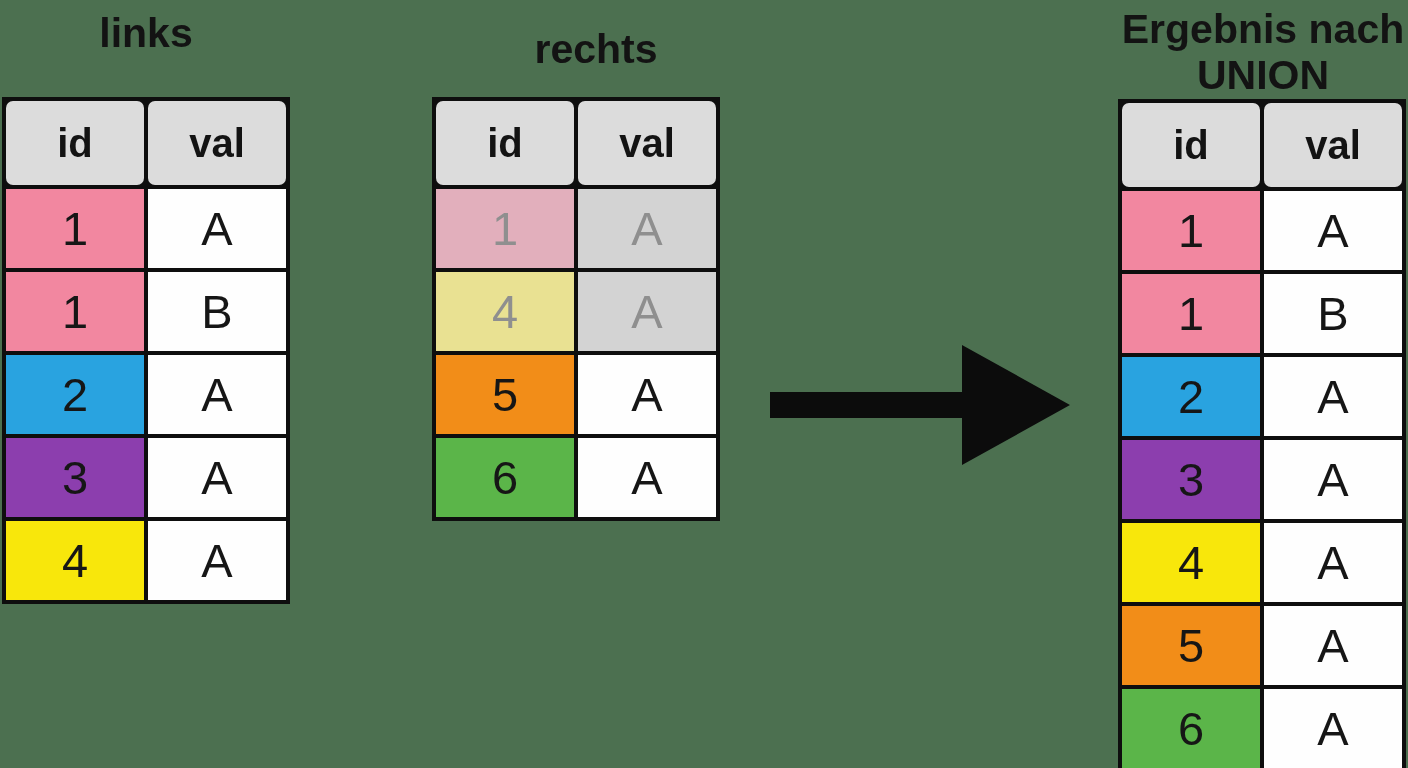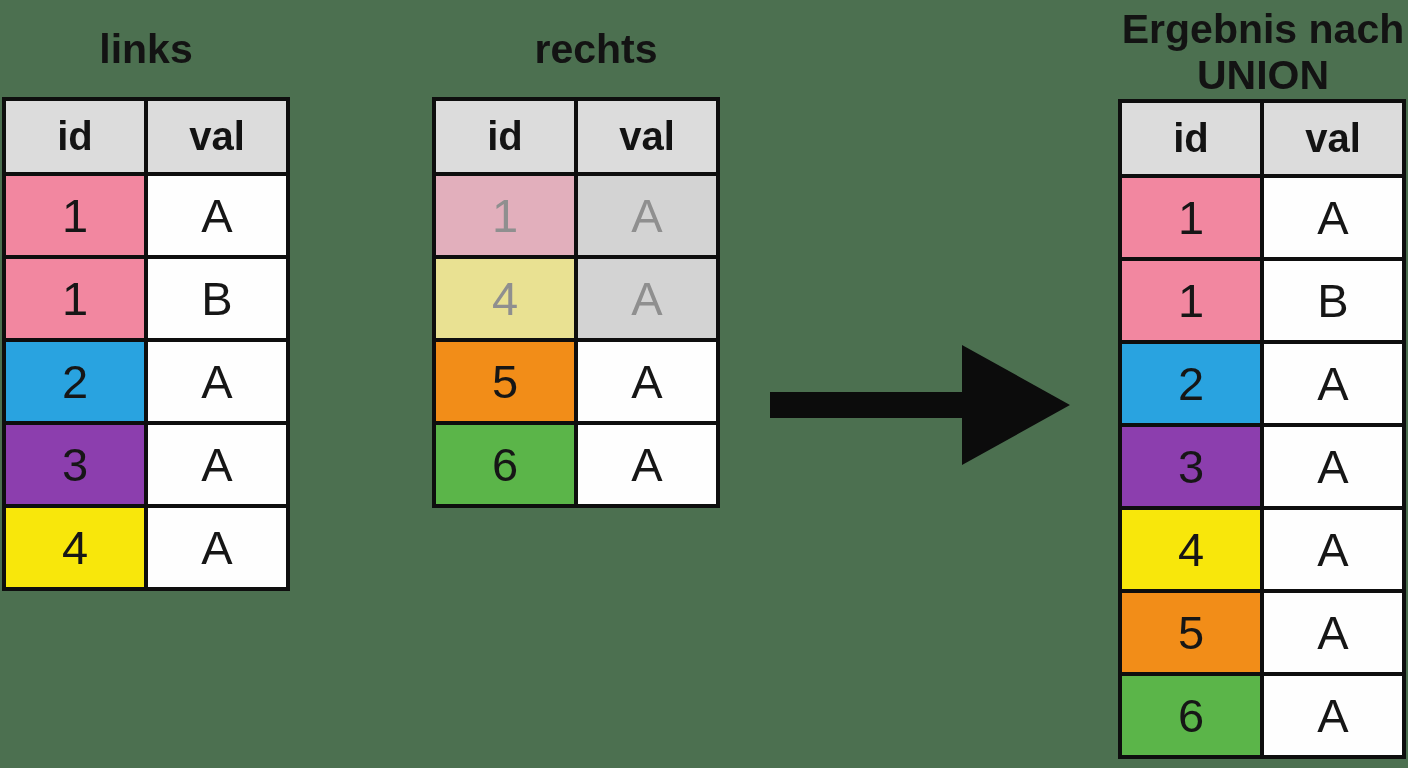--- a/index.html
+++ b/index.html
@@ -15,21 +15,21 @@
     background: #4C7050;
   }
   .table-title {
     position: absolute;
     text-align: center;
     font-size: 41px;
     font-weight: bold;
     color: #131313;
     line-height: 1.13;
   }
-  #title-links  { left: 2px;    top: 26px; width: 288px; }
+  #title-links  { left: 2px;    top: 10px; width: 288px; }
   #title-rechts { left: 452px;  top: 26px; width: 288px; }
   #title-result { left: 1112px; top: 6px;  width: 302px; }
 
   .tbl {
     position: absolute;
     background: #0E0E0E;
     border: 4px solid #0E0E0E;
     display: flex;
     flex-direction: column;
     gap: 4px;
@@ -48,23 +48,24 @@
     width: 138px;
     height: 79px;
     display: flex;
     align-items: center;
     justify-content: center;
     font-size: 47px;
     color: #161616;
     background: #FEFEFE;
   }
   .header-row .cell {
-    height: 71px;
+    height: 84px;
     font-size: 40px;
     font-weight: bold;
+    border-radius: 7px;
   }
   #arrow {
     position: absolute;
     left: 770px;
     top: 345px;
     width: 300px;
     height: 120px;
   }
 </style>
 </head>

